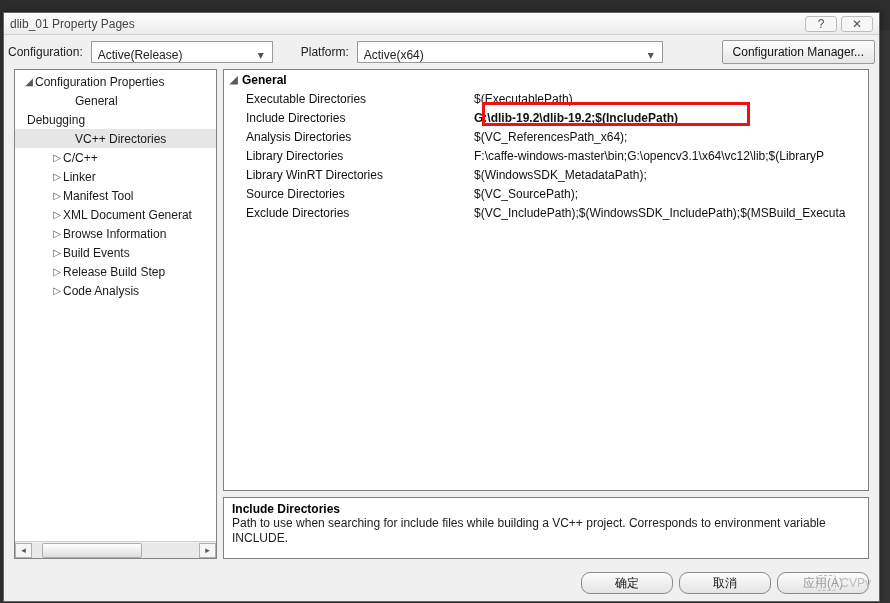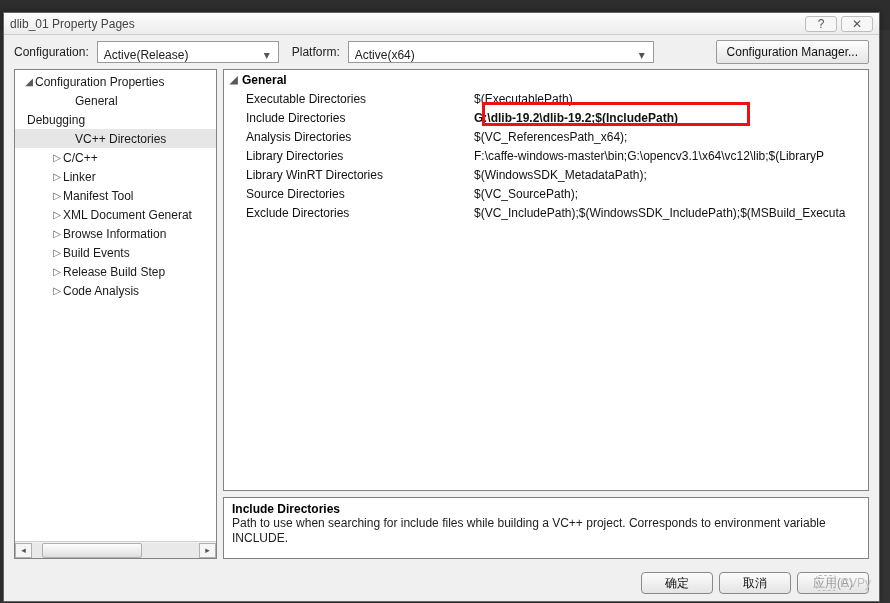--- a/index.html
+++ b/index.html
@@ -2,21 +2,21 @@
 <html><head>
 <meta charset="utf-8">
 <style>
   * { box-sizing: border-box; font-family: "Segoe UI", "Microsoft YaHei", Tahoma, sans-serif; font-size: 12px; }
   body { margin: 0; background: #333; width: 890px; height: 603px; position: relative; }
   .bgstrip { position: absolute; top: 0; left: 0; right: 0; height: 30px; background: #2d2d2d; }
   .dialog { position: absolute; left: 3px; top: 12px; width: 877px; height: 590px; background: #f0f0f0; border: 1px solid #646464; box-shadow: 0 0 6px rgba(0,0,0,0.4); display: flex; flex-direction: column; }
   .titlebar { height: 22px; background: linear-gradient(#fdfdfd,#ececec); border-bottom: 1px solid #cfcfcf; display: flex; align-items: center; padding: 0 6px; color: #444; }
   .titlebar .spacer { flex: 1; }
   .winbtn { width: 32px; height: 16px; border: 1px solid #bdbdbd; border-radius: 3px; background: #f7f7f7; margin-left: 4px; display: flex; align-items: center; justify-content: center; color: #555; font-size: 11px; cursor: default; }
-  .toprow { height: 34px; display: flex; align-items: center; gap: 8px; padding: 0 10px; }
+  .toprow { height: 34px; display: flex; align-items: center; gap: 8px; padding: 0 4px; }
   .lbl { color: #222; }
   .combo { height: 22px; border: 1px solid #9a9a9a; background: #fff; display: flex; align-items: flex-end; padding: 0 4px 0 6px; color: #222; }
   .combo .cbtext { flex: 1; white-space: nowrap; overflow: hidden; }
   .combo .cbarrow { width: 14px; text-align: center; color: #555; }
   .btn { height: 24px; border: 1px solid #9a9a9a; background: linear-gradient(#fdfdfd,#e6e6e6); padding: 0 10px; display: flex; align-items: center; color: #111; border-radius: 2px; }
   .content { flex: 1; display: flex; padding: 0 10px 6px 10px; gap: 6px; min-height: 0; }
   .leftpane { width: 203px; border: 1px solid #828282; background: #fff; display: flex; flex-direction: column; }
   .tree { flex: 1; overflow: hidden; padding-top: 2px; }
   .treeitem { display: flex; align-items: center; height: 19px; color: #1a1a1a; white-space: nowrap; }
   .treeitem .arrow { width: 12px; text-align: center; color: #595959; font-size: 10px; }
@@ -30,21 +30,21 @@
   .grouphead { display: flex; align-items: center; height: 19px; padding-left: 6px; font-weight: bold; color: #000; }
   .grouphead .arrow { width: 12px; color: #595959; font-size: 10px; }
   .row { display: flex; align-items: center; height: 19px; color: #111; }
   .row .name { width: 246px; padding-left: 22px; white-space: nowrap; overflow: hidden; }
   .row .val { flex: 1; white-space: nowrap; overflow: hidden; padding-left: 4px; }
   .hlbox { border: 3px solid #e11; position: absolute; pointer-events: none; }
   .descbox { height: 62px; border: 1px solid #828282; background: #fff; margin-top: 6px; padding: 4px 8px; overflow: hidden; }
   .descbox .dtitle { font-weight: bold; color: #000; }
   .descbox .dbody { color: #222; line-height: 1.25; }
   .btnrow { height: 36px; display: flex; align-items: center; justify-content: flex-end; gap: 6px; padding: 0 10px; }
-  .dlgbtn { width: 72px; height: 22px; border: 1px solid #8a8a8a; background: linear-gradient(#fcfcfc,#e4e4e4); display: flex; align-items: center; justify-content: center; border-radius: 4px; color: #111; }
+  .dlgbtn { width: 92px; height: 22px; border: 1px solid #8a8a8a; background: linear-gradient(#fcfcfc,#e4e4e4); display: flex; align-items: center; justify-content: center; border-radius: 9px; color: #111; }
   .dlgbtn.disabled { color: #9b9b9b; }
   .watermark { position: absolute; right: 8px; bottom: 10px; color: #bdbdbd; font-size: 16px; display: flex; align-items: center; gap: 4px; pointer-events: none; }
   .watermark .wmicon { width: 20px; height: 16px; border: 1px dashed #bdbdbd; border-radius: 3px; }
 </style>
 </head>
 <body>
 
 <div class="bgstrip"></div>
 
 <div class="dialog">
@@ -59,21 +59,21 @@
         <span>✕</span>
       </div>
   </div>
 
   <div class="toprow">
     <span class="lbl">Configuration:</span>
     <div class="combo" style="width:182px">
       <span class="cbtext">Active(Release)</span>
       <span class="cbarrow">▾</span>
     </div>
-    <span class="lbl" style="margin-left:5px">Platform:</span>
+    <span class="lbl" style="margin-left:20px">Platform:</span>
     <div class="combo" style="width:306px">
       <span class="cbtext">Active(x64)</span>
       <span class="cbarrow">▾</span>
     </div>
     <span style="flex:1"></span>
     <div class="btn">
       <span>Configuration Manager...</span>
     </div>
   </div>
 

